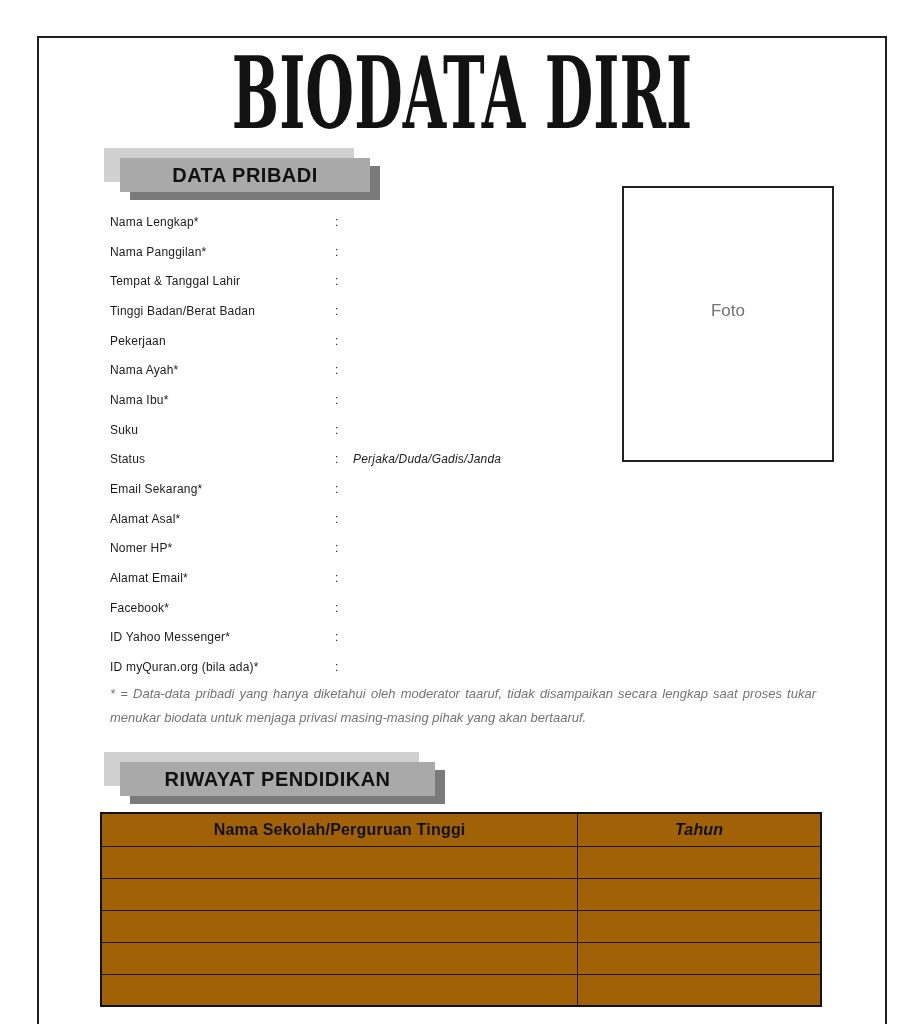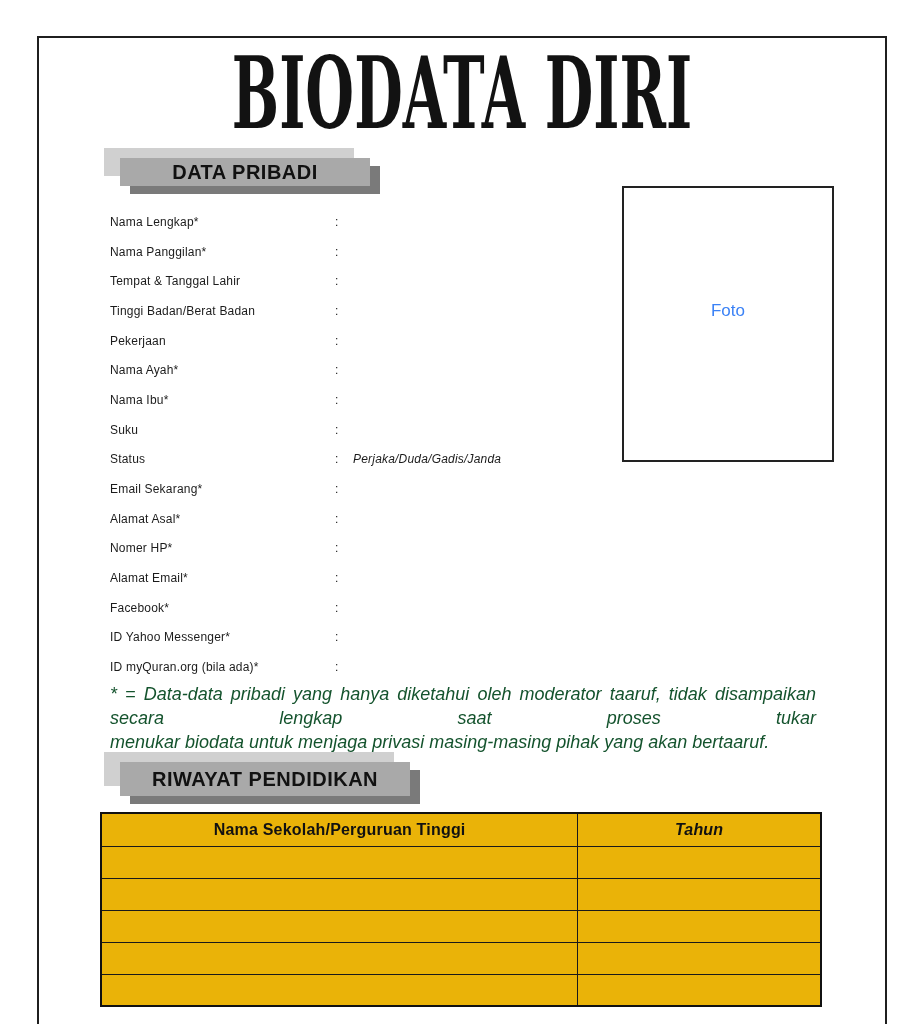--- a/index.html
+++ b/index.html
@@ -58,22 +58,22 @@
     left: 0; top: 0;
     width: 100%; height: 100%;
     display: flex;
     align-items: center;
     justify-content: center;
     font-weight: bold;
     font-size: 20px;
     letter-spacing: 0.5px;
     color: #111111;
   }
-  #dp-header { left: 120px; top: 158px; width: 250px; height: 28px; text-align: center; }
-  #rp-header { left: 120px; top: 762px; width: 290px; height: 34px; }
+  #dp-header { left: 120px; top: 158px; width: 250px; height: 34px; text-align: center; }
+  #rp-header { left: 120px; top: 762px; width: 315px; height: 34px; }
   
   .fields {
     position: absolute;
     left: 110px;
     top: 207px;
     width: 712px;
   }
   .field-row {
     display: grid;
     grid-template-columns: 225px 14px auto;
@@ -91,50 +91,50 @@
     top: 186px;
     width: 212px;
     height: 276px;
     border: 2px solid #222222;
     background: #ffffff;
     display: flex;
     align-items: center;
     justify-content: center;
     padding-bottom: 26px;
     font-size: 17px;
-    color: #3b82f6;
+    color: #737373;
   }
   
   .footnote {
     position: absolute;
     left: 110px;
     top: 682px;
     width: 706px;
-    font-size: 18px;
+    font-size: 13px;
     font-style: italic;
     line-height: 24px;
-    color: #14532d;
+    color: #737373;
   }
   .footnote .fn-line { display: block; }
   .footnote .fn-line.justified {
     text-align: justify;
     text-align-last: justify;
   }
   
   .edu-table {
     position: absolute;
     left: 100px;
     top: 812px;
     width: 722px;
     border-collapse: collapse;
     border: 2px solid #111111;
   }
   .edu-table th, .edu-table td {
     border: 1.5px solid #1a1a1a;
-    background: #eab308;
+    background: #a16207;
   }
   .edu-table th {
     height: 33px;
     font-size: 16px;
     font-weight: bold;
     text-align: center;
     letter-spacing: 0.2px;
     color: #111111;
   }
   .edu-table td { height: 32px; }

